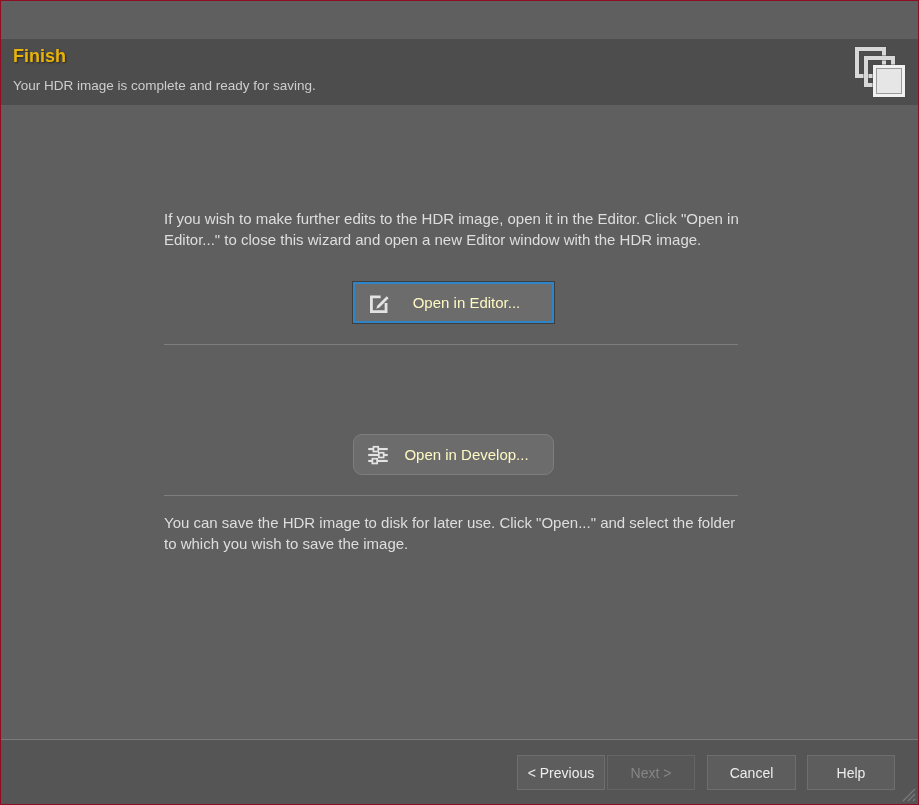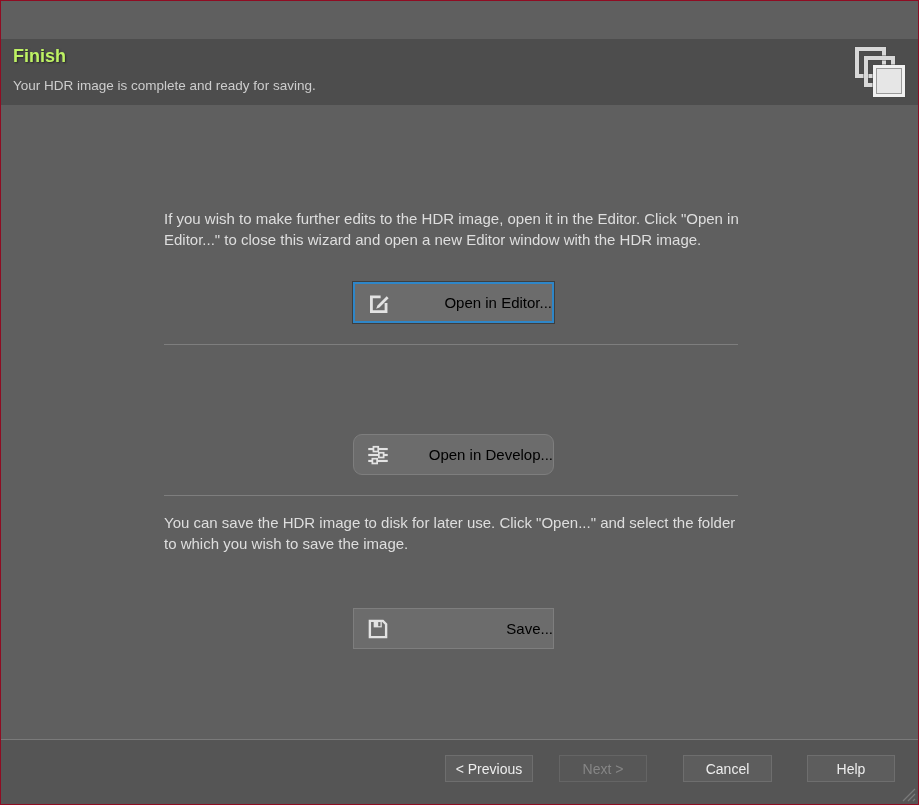--- a/index.html
+++ b/index.html
@@ -28,21 +28,21 @@
   .max-glyph{ width:11px; height:11px; border:1px solid #F2F2F2; }
   .close-glyph{ stroke:#F4F4F4; stroke-width:1.4; }
 
   
   .header{
     position:absolute; left:0; top:38px; width:100%; height:66px;
     background:#4D4D4D;
   }
   .header .h-title{
     position:absolute; left:12px; top:7px;
-    color:#bef264; font-size:18px; font-weight:bold;
+    color:#eab308; font-size:18px; font-weight:bold;
     text-shadow:1px 1px 2px rgba(0,0,0,.5);
   }
   .header .h-sub{
     position:absolute; left:12px; top:39px;
     color:#CDCDCD; font-size:13.5px;
   }
   .stack-icon{ position:absolute; right:13px; top:8px; width:50px; height:50px; }
   .stack-icon .sq{ position:absolute; width:31px; height:31px; }
   .stack-icon .sq.back{
     border:4px solid #D8D8D8; background:transparent;
@@ -62,42 +62,42 @@
     position:absolute; left:163px; width:582px;
     color:#DEDEDE; font-size:15px; line-height:20.5px;
   }
   .p1{ top:102px; } .p2{ top:254px; } .p3{ top:406px; }
   .divider{ position:absolute; left:163px; width:574px; height:1px; background:#7E7E7E; }
   .d1{ top:237px; } .d2{ top:388px; }
 
   .action-btn{
     position:absolute; left:352px; width:201px; height:41px;
     background:#6C6C6C; border:1px solid #7E7E7E;
-    color:#000000; font-size:15px; font-family:inherit;
-    display:flex; align-items:center; justify-content:flex-end;
+    color:#fef9c3; font-size:15px; font-family:inherit;
+    display:flex; align-items:center; justify-content:center;
     cursor:pointer;
   }
   .action-btn .ic{ position:absolute; left:11px; top:7px; }
   .action-btn .lbl{ padding-left:26px; }
   .b1{ top:175px; border:2px solid var(--focus-blue,#2E86C8); outline:1px solid #3E3E3E; }
   .b2{ top:327px;border-radius:9px; } .b3{ top:501px; }
 
   
   .footer{
     position:absolute; left:0; bottom:0; width:100%; height:65px;
     background:#555555; border-top:1px solid #7A7A7A;
   }
   .footer-btns{
     position:absolute; right:23px; top:15px;
     display:flex; align-items:center;
   }
   .f-btn{
-    width:88px; height:27px; font-size:14px; font-family:inherit;
+    width:88px; height:35px; font-size:14px; font-family:inherit;
     background:#5D5D5D; border:1px solid #6E6E6E; color:#EDEDED; cursor:pointer;
-    display:flex; align-items:center; justify-content:center;margin-left:24px;
+    display:flex; align-items:center; justify-content:center;
   }
   .f-btn.prev{ margin-right:2px; }
   .f-btn.next{ margin-right:12px; background:#575757; border-color:#656565; color:#868686; cursor:default; }
   .f-btn.cancel{ margin-right:11px; width:89px; }
   .resize-grip{ position:absolute; right:2px; bottom:2px; }
 </style>
 </head>
 <body>
 
 <div class="window">
@@ -135,28 +135,20 @@
         <rect x="12" y="9.1" width="6" height="6" fill="#E3E3E3"></rect>
         <rect x="13.6" y="10.7" width="2.8" height="2.8" fill="#6C6C6C"></rect>
         <rect x="6" y="14.6" width="6" height="6" fill="#E3E3E3"></rect>
         <rect x="7.6" y="16.2" width="2.8" height="2.8" fill="#6C6C6C"></rect>
       </svg>
       <span class="lbl">Open in Develop...</span>
     </button>
     <div class="divider d2"></div>
 
     <div class="para p3">You can save the HDR image to disk for later use. Click "Open..." and select the folder to which you wish to save the image.</div>
-    <button class="action-btn b3">
-      <svg class="ic" width="26" height="26" viewBox="0 0 24 24">
-        <path d="M4.5 4.5 H16.5 L19.5 7.5 V19.5 H4.5 Z" fill="none" stroke="#E3E3E3" stroke-width="2.2"></path>
-        <rect x="8" y="4.5" width="7.5" height="6" fill="#E3E3E3"></rect>
-        <rect x="12.2" y="5.6" width="2.1" height="3.8" fill="#6C6C6C"></rect>
-      </svg>
-      <span class="lbl">Save...</span>
-    </button>
 
   </div>
 
   <div class="footer">
     <div class="footer-btns">
       <button class="f-btn prev">&lt; Previous</button>
       <button class="f-btn next" disabled="">Next &gt;</button>
       <button class="f-btn cancel">Cancel</button>
       <button class="f-btn help">Help</button>
     </div>

